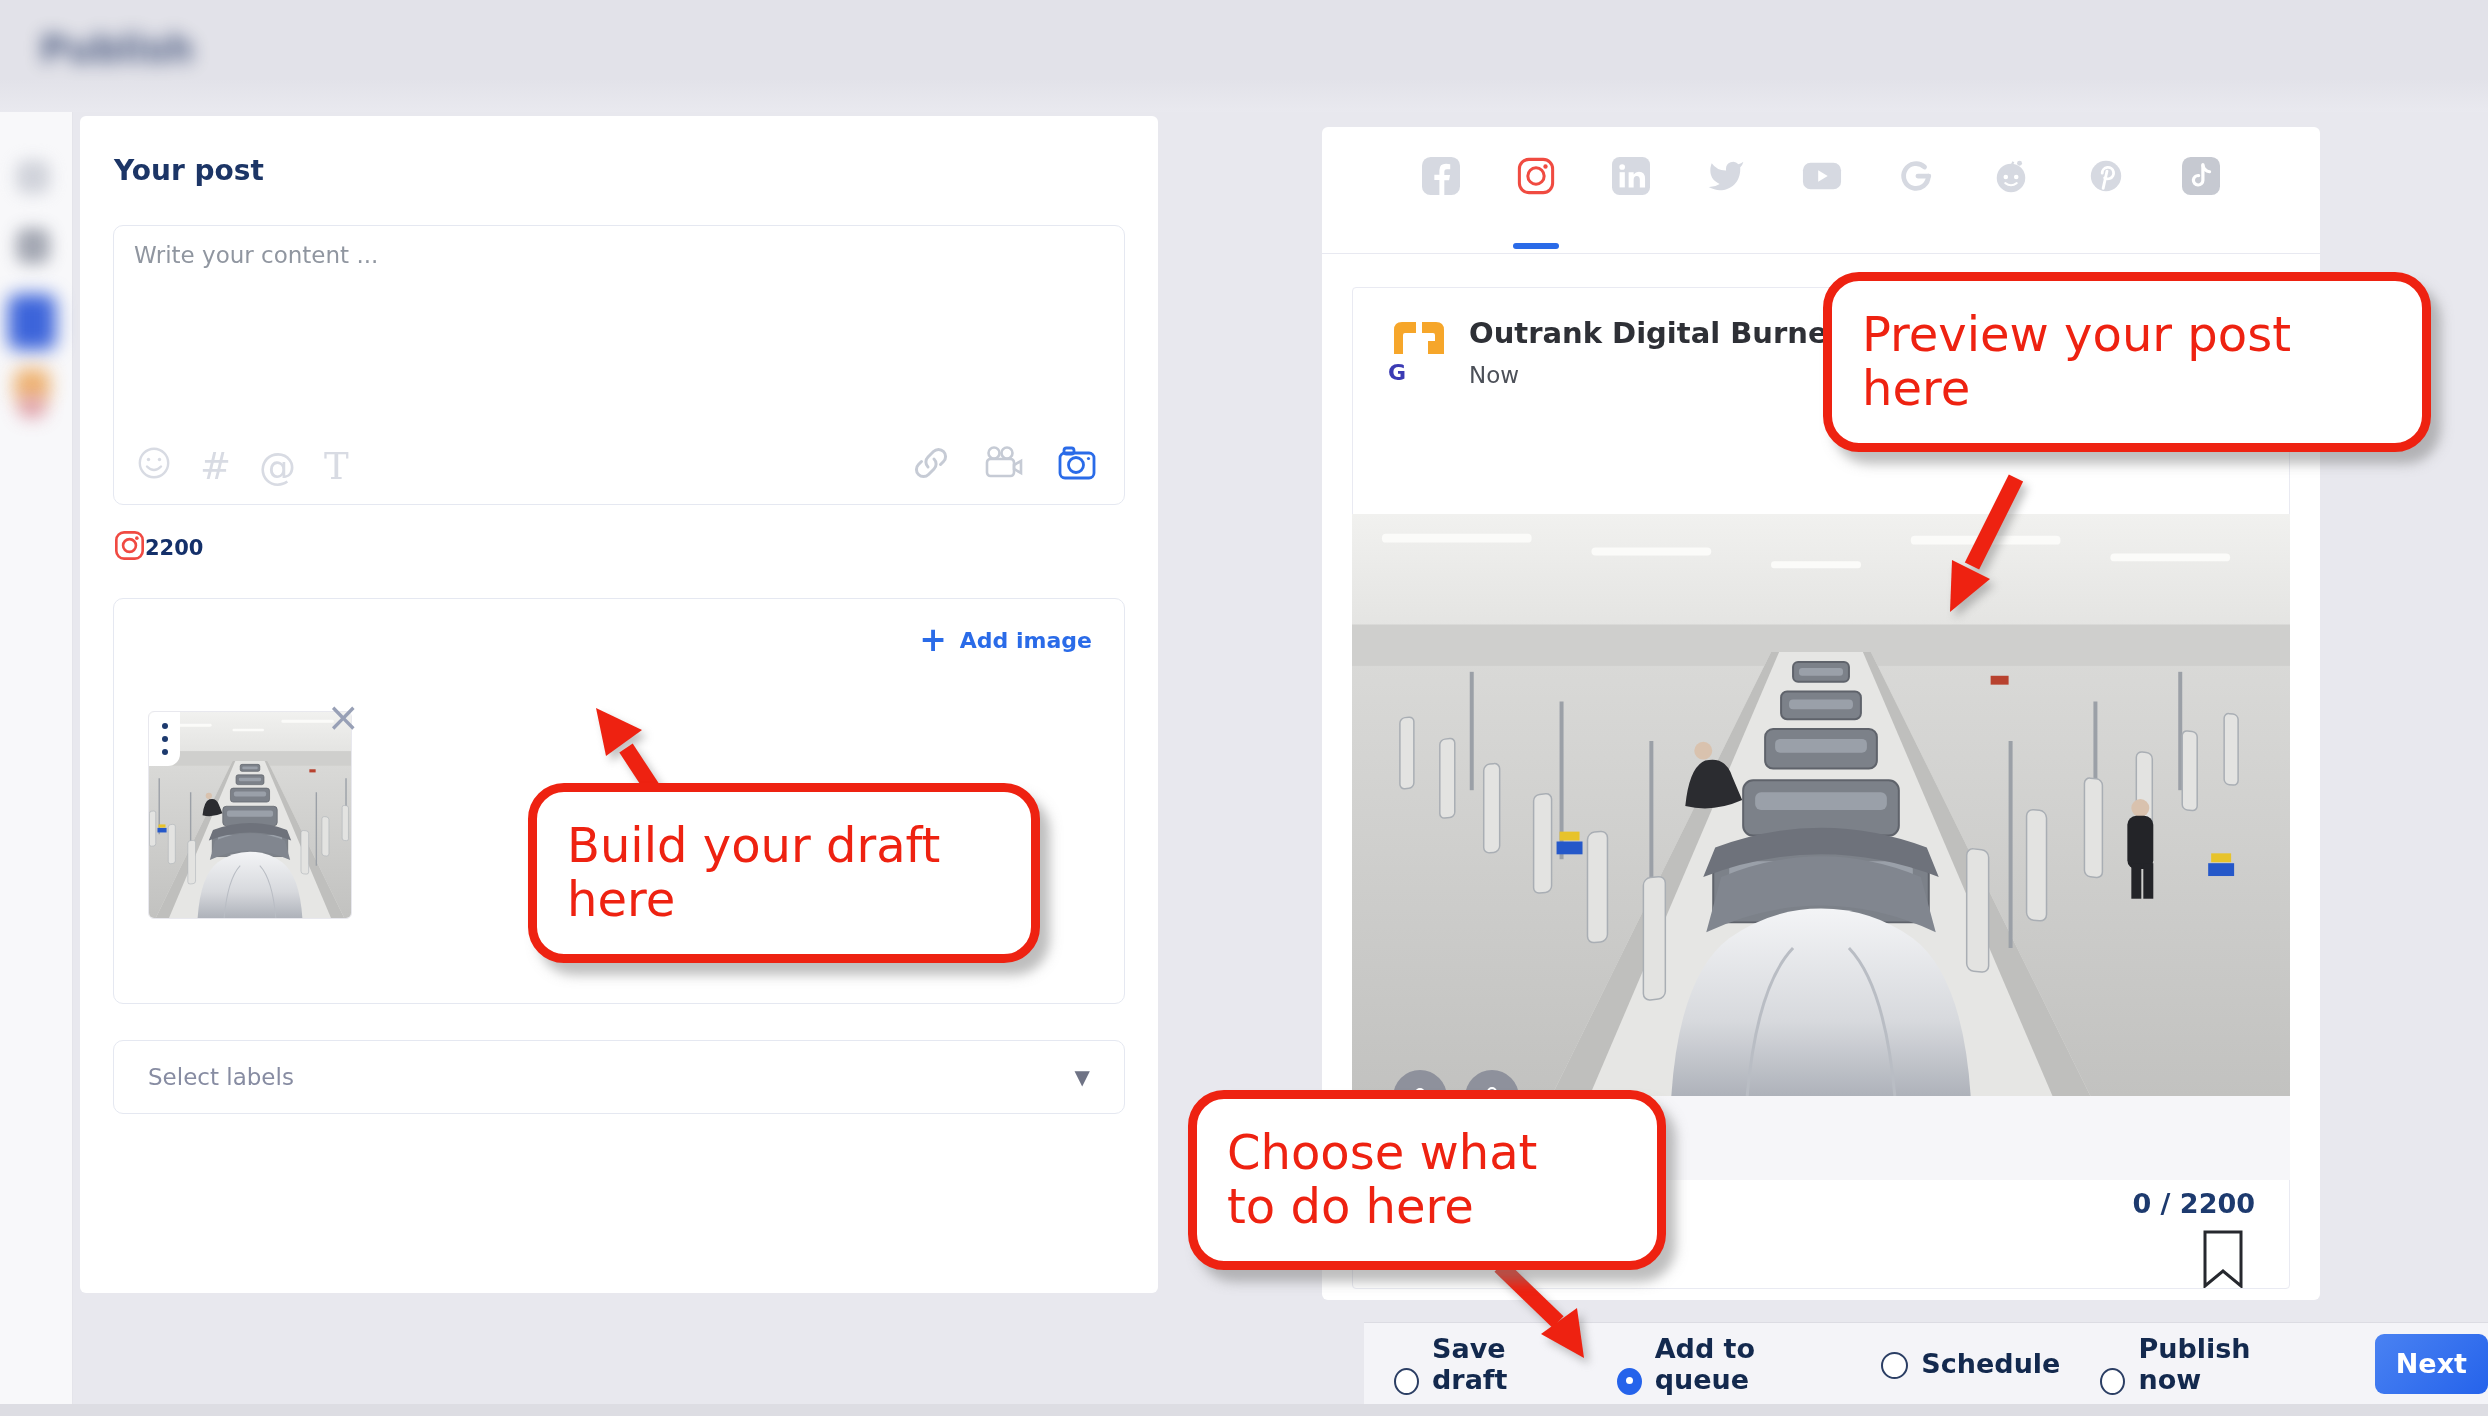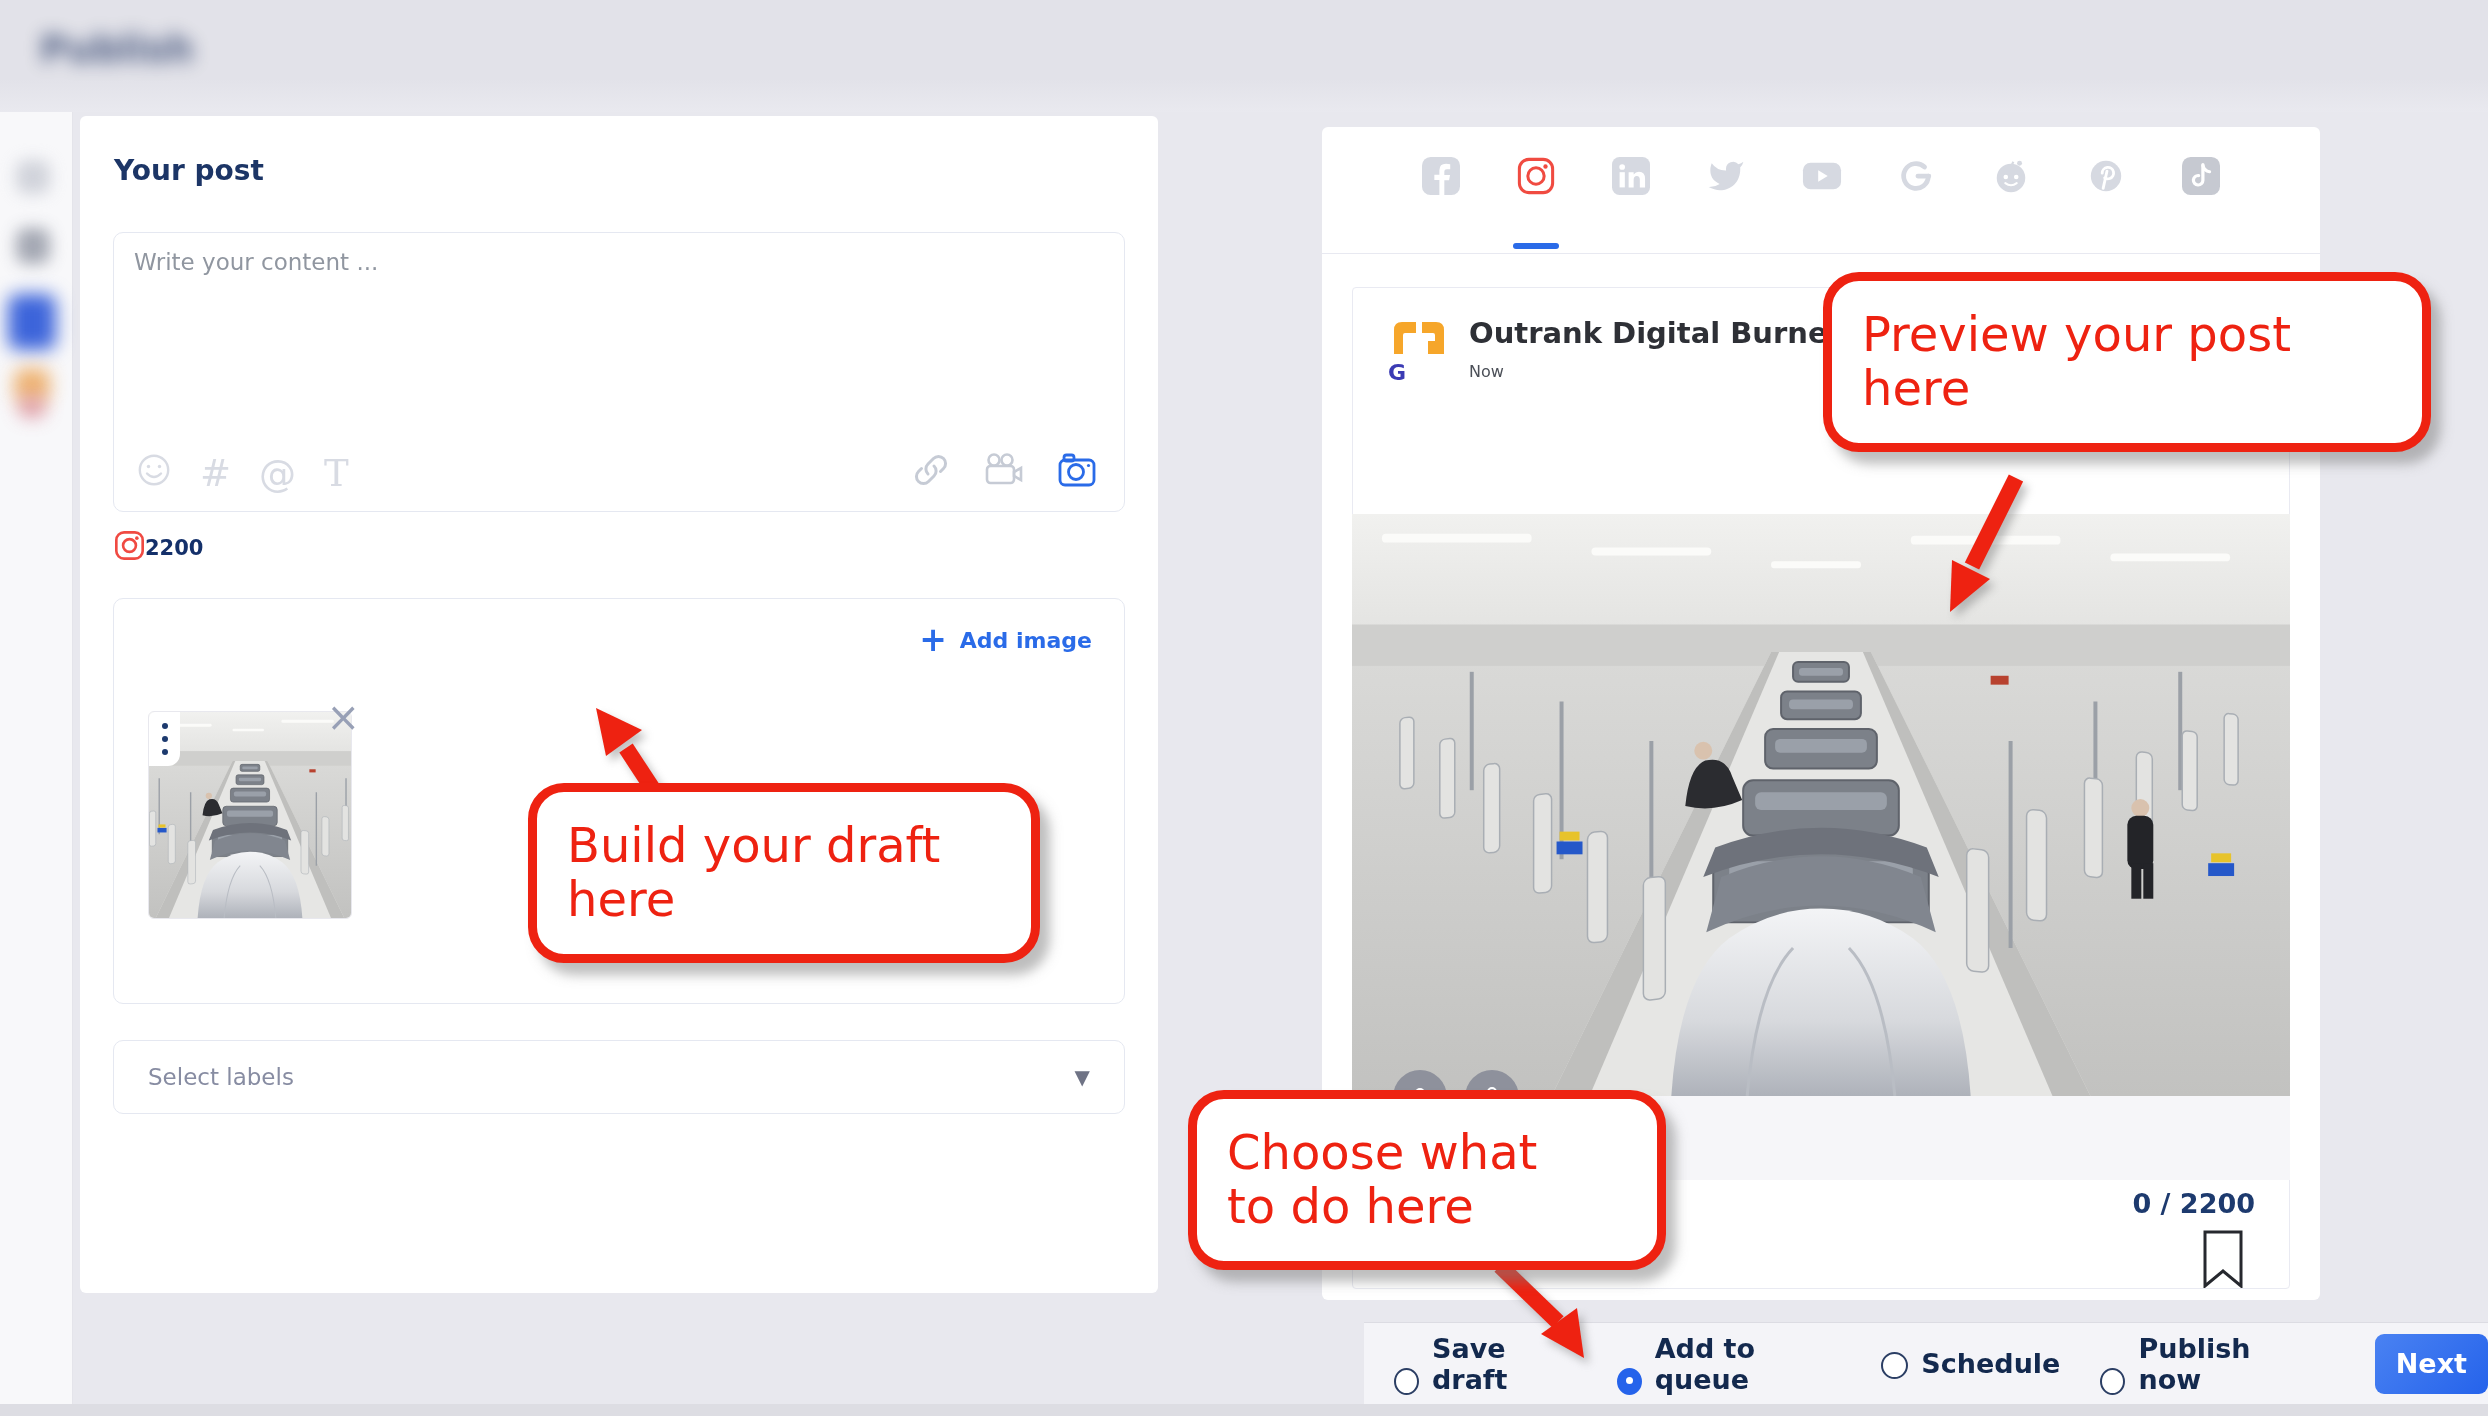--- a/index.html
+++ b/index.html
@@ -19,21 +19,21 @@
   .blob2{left:16px;top:116px;width:34px;height:36px;background:#9b9fab;opacity:.9;}
   .blob3{left:8px;top:182px;width:48px;height:56px;background:#3c64da;filter:blur(9px);}
   .blob4{left:14px;top:256px;width:36px;height:34px;background:#edab63;filter:blur(9px);opacity:.9;}
   .blob5{left:18px;top:284px;width:28px;height:22px;background:#d98b9a;filter:blur(9px);opacity:.8;}
 
   .card{background:#fff;border-radius:6px;}
 
   
   .left-card{left:80px;top:116px;width:1078px;height:1177px;}
   .section-title{left:34px;top:38px;font-size:28px;font-weight:700;color:#1c3566;}
-  .composer-box{left:33px;top:116px;width:1012px;height:280px;border:1.5px solid #e5e8f1;border-radius:10px;box-sizing:border-box;}
+  .composer-box{left:33px;top:109px;width:1012px;height:280px;border:1.5px solid #e5e8f1;border-radius:10px;box-sizing:border-box;}
   .composer-input{position:absolute;left:18px;top:14px;width:960px;height:180px;border:none;outline:none;resize:none;
       font-family:"DejaVu Sans","Liberation Sans",sans-serif;font-size:23px;color:#30405f;background:transparent;}
   .composer-input::placeholder{color:#9096a0;opacity:1;}
   .tb-left{left:22px;bottom:16px;display:flex;align-items:center;gap:28px;}
   .tb-right{right:26px;bottom:18px;display:flex;align-items:center;gap:32px;}
   .tb-glyph{font-size:37px;line-height:38px;color:#d8dbe3;cursor:pointer;}
   .tb-glyph.serif{font-family:"DejaVu Serif","Liberation Serif",serif;}
   .ig-row{left:34px;top:414px;display:flex;align-items:center;}
   .ig-count{font-size:21px;font-weight:600;color:#14306a;}
   .image-card{left:33px;top:482px;width:1012px;height:406px;border:1.5px solid #e5e8f1;border-radius:10px;box-sizing:border-box;}
@@ -53,21 +53,21 @@
 
   
   .right-card{left:1322px;top:127px;width:998px;height:1173px;}
   .tabs-row{left:0;top:30px;width:998px;display:flex;justify-content:center;align-items:center;gap:57px;}
   .tab{width:38px;height:38px;cursor:pointer;}
   .tab-underline{left:191px;top:116px;width:46px;height:6px;border-radius:3px;background:#2a6be8;}
   .tabs-divider{left:0;top:126px;width:998px;height:0;border-top:1.5px solid #e8e9f1;}
   .post-card{left:30px;top:160px;width:938px;height:1002px;border:1.5px solid #e9eaf2;border-radius:4px;box-sizing:border-box;}
   .post-logo{position:absolute;left:33px;top:26px;width:64px;height:68px;}
   .post-name{position:absolute;left:116px;top:28px;font-size:29px;font-weight:700;color:#2e3036;}
-  .post-time{position:absolute;left:116px;top:74px;font-size:16px;color:#4c5058;}
+  .post-time{position:absolute;left:116px;top:74px;font-size:23px;color:#4c5058;}
   .post-image{position:absolute;left:-1px;top:226px;width:938px;height:582px;overflow:hidden;background:#d9d9d7;}
   .post-strip{position:absolute;left:-1px;top:808px;width:938px;height:84px;background:#f6f6f9;}
   .tag-btn{position:absolute;width:54px;height:54px;border-radius:50%;background:#8e919c;display:flex;align-items:center;justify-content:center;cursor:pointer;}
   .tag-person{left:40px;top:782px;}
   .tag-bag{left:112px;top:782px;}
   .post-counter{position:absolute;right:34px;top:900px;font-size:27px;font-weight:700;color:#1d3a6e;}
   .bookmark{position:absolute;right:44px;top:942px;}
 
   
   .action-bar{left:1364px;top:1322px;width:1124px;height:82px;background:#f4f4f8;border-top:1px solid #dcdce3;

